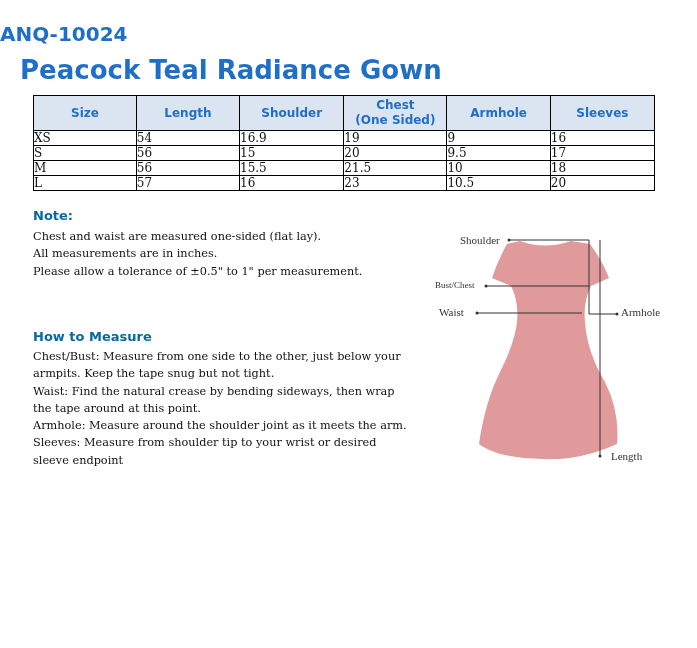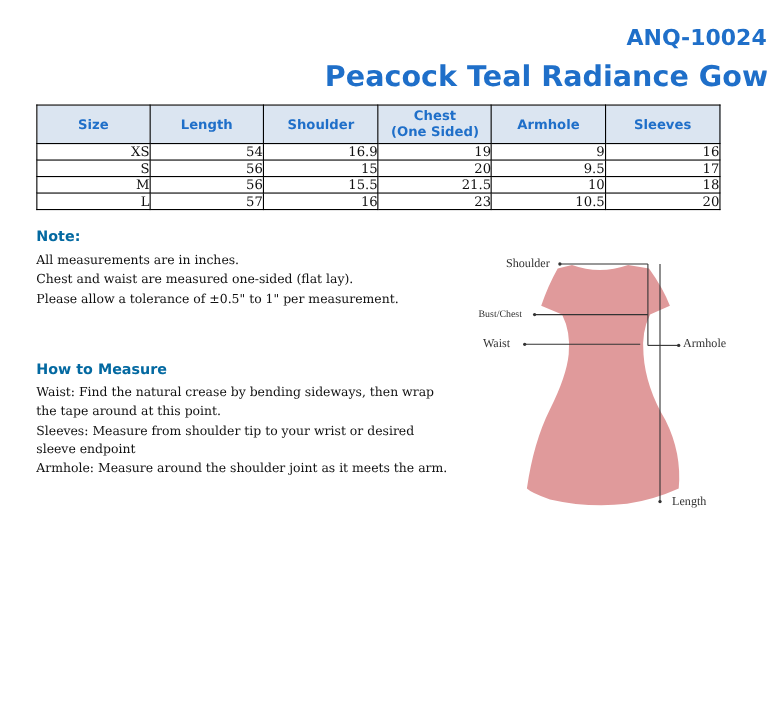--- a/index.html
+++ b/index.html
@@ -1,22 +1,22 @@
 <!DOCTYPE html>
 <html><head>
   <meta charset="utf-8">
   <style>
     html, body { margin: 0; padding: 0; background: #ffffff; }
     body { width: 697px; height: 648px; position: relative; overflow: hidden; font-family: "Liberation Sans", sans-serif; }
-    .title { position: absolute; left: 0; width: 697px; text-align: right; color: #1f6fc9; font-weight: bold; font-family: "DejaVu Sans", sans-serif; }
+    .title { position: absolute; left: 0; width: 697px; text-align: left; color: #1f6fc9; font-weight: bold; font-family: "DejaVu Sans", sans-serif; }
     .title.code { top: 22px; font-size: 20px; }
     .title.name { top: 55px; font-size: 26px; padding-left: 20px; }
     table.size-table { position: absolute; left: 33px; top: 95px; width: 622px; border-collapse: collapse; font-family: "DejaVu Serif", serif; font-size: 12px; }
     table.size-table th { background: #dbe5f1; color: #1f6fc9; font-family: "DejaVu Sans", sans-serif; font-size: 12px; font-weight: bold; height: 34px; border: 1px solid #000; padding: 0; line-height: 15px; }
-    table.size-table td { border: 1px solid #000; text-align: right; height: 14px; padding: 0; line-height: 14px; color: #111; }
+    table.size-table td { border: 1px solid #000; text-align: left; height: 14px; padding: 0; line-height: 14px; color: #111; }
     .section-head { position: absolute; left: 33px; color: #0369a1; font-weight: bold; font-size: 13px; font-family: "DejaVu Sans", sans-serif; }
     .para { position: absolute; left: 33px; width: 380px; font-family: "DejaVu Serif", serif; font-size: 11.3px; line-height: 17.3px; color: #111; }
     .para div { white-space: normal; }
     .diagram { position: absolute; left: 425px; top: 222px; width: 245px; height: 250px; }
     .dlabel { position: absolute; font-family: "Liberation Serif", serif; font-size: 11px; color: #333; }
   </style>
 </head>
 <body>
 
 <div class="title code">ANQ-10024</div>
@@ -67,30 +67,31 @@
       <td>16</td>
       <td>23</td>
       <td>10.5</td>
       <td>20</td>
     </tr>
   </tbody>
 </table>
 
 <div class="section-head" style="top:208px">Note:</div>
 <div class="para" style="top:228px">
+  <div>Chest and waist are measured one-sided (flat lay).</div>
   <div>All measurements are in inches.</div>
-  <div>Chest and waist are measured one-sided (flat lay).</div>
   <div>Please allow a tolerance of ±0.5" to 1" per measurement.</div>
 </div>
 
 <div class="section-head" style="top:329px">How to Measure</div>
 <div class="para" style="top:348px">
+  <div>Chest/Bust: Measure from one side to the other, just below your armpits. Keep the tape snug but not tight.</div>
   <div>Waist: Find the natural crease by bending sideways, then wrap the tape around at this point.</div>
+  <div>Armhole: Measure around the shoulder joint as it meets the arm.</div>
   <div>Sleeves: Measure from shoulder tip to your wrist or desired sleeve endpoint</div>
-  <div>Armhole: Measure around the shoulder joint as it meets the arm.</div>
 </div>
 
 <div class="diagram">
   <svg width="245" height="250" viewBox="0 0 245 250">
     <path d="M 95 19 Q 120 28 146 19 L 165 22 Q 178 40 184 56 L 166 64 Q 158 80 160 100 Q 162 130 180 160 Q 195 190 192 222 Q 170 232 145 236 Q 110 240 75 232 Q 58 226 54 222 Q 60 180 75 150 Q 90 120 92 100 Q 94 80 86 64 L 67 56 Q 73 38 82 22 Z" fill="#e09a9b"></path>
     <g stroke="#333" stroke-width="1" fill="none">
       <line x1="84" y1="18" x2="164" y2="18"></line>
       <line x1="61" y1="64" x2="164" y2="64"></line>
       <line x1="164" y1="18" x2="164" y2="92"></line>
       <line x1="164" y1="92" x2="192" y2="92"></line>

